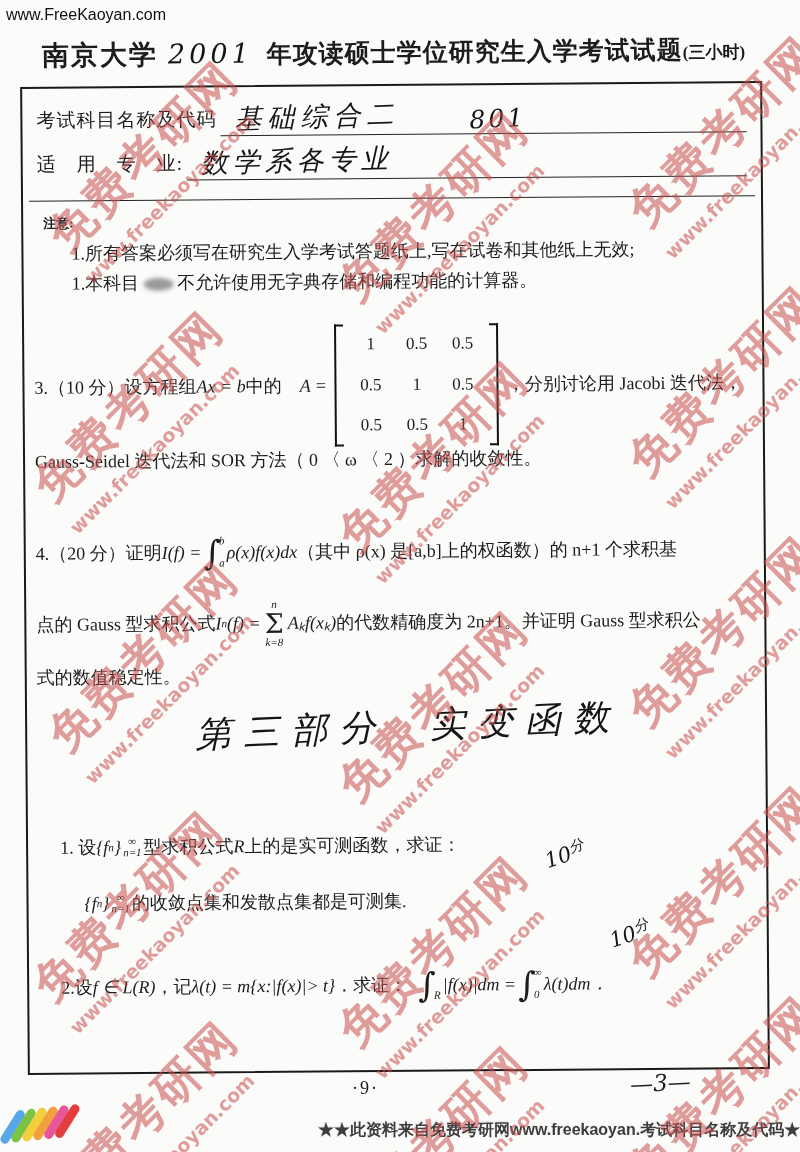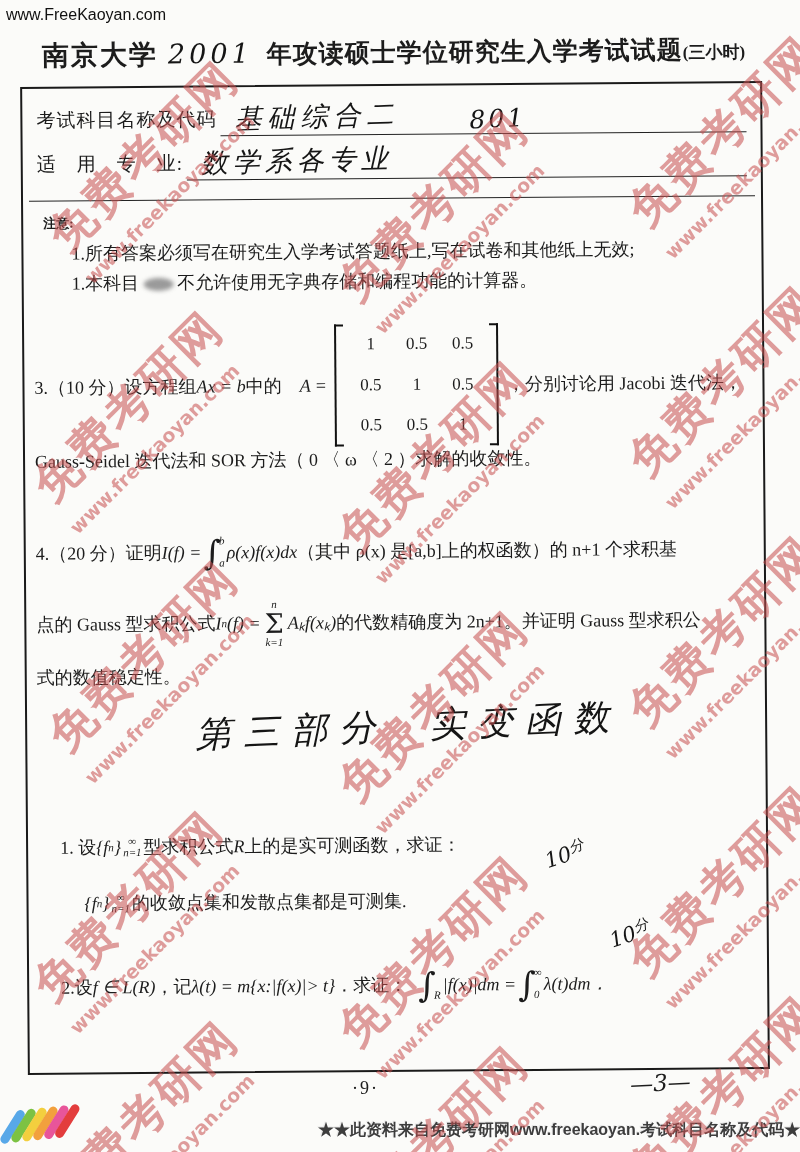--- a/index.html
+++ b/index.html
@@ -226,21 +226,21 @@
     <span>（其中 ρ(x) 是[a,b]上的权函数）的 n+1 个求积基</span>
   </div>
   <div class="abs row print" style="left:10px; top:512px;">
     <span>点的 Gauss 型求积公式 </span>
     <span class="mi">I</span>
       <sub class="mi">n</sub>
       <span class="mi">(f) =</span>
     <span class="sum">
       <span class="sum-top">n</span>
       <span class="sum-glyph">Σ</span>
-      <span class="sum-bot">k=1</span>
+      <span class="sum-bot">k=8</span>
     </span>
     <span class="mi">Aₖf(xₖ)</span>
     <span> 的代数精确度为 2n+1。并证明 Gauss 型求积公</span>
   </div>
   <div class="abs print" style="left:10px; top:576px;">式的数值稳定性。</div>
 
   <div class="abs part3-h hw" style="left:168px; top:616px;">
     <span>第三部分</span><span class="gap"></span><span>实变函数</span>
   </div>
 

